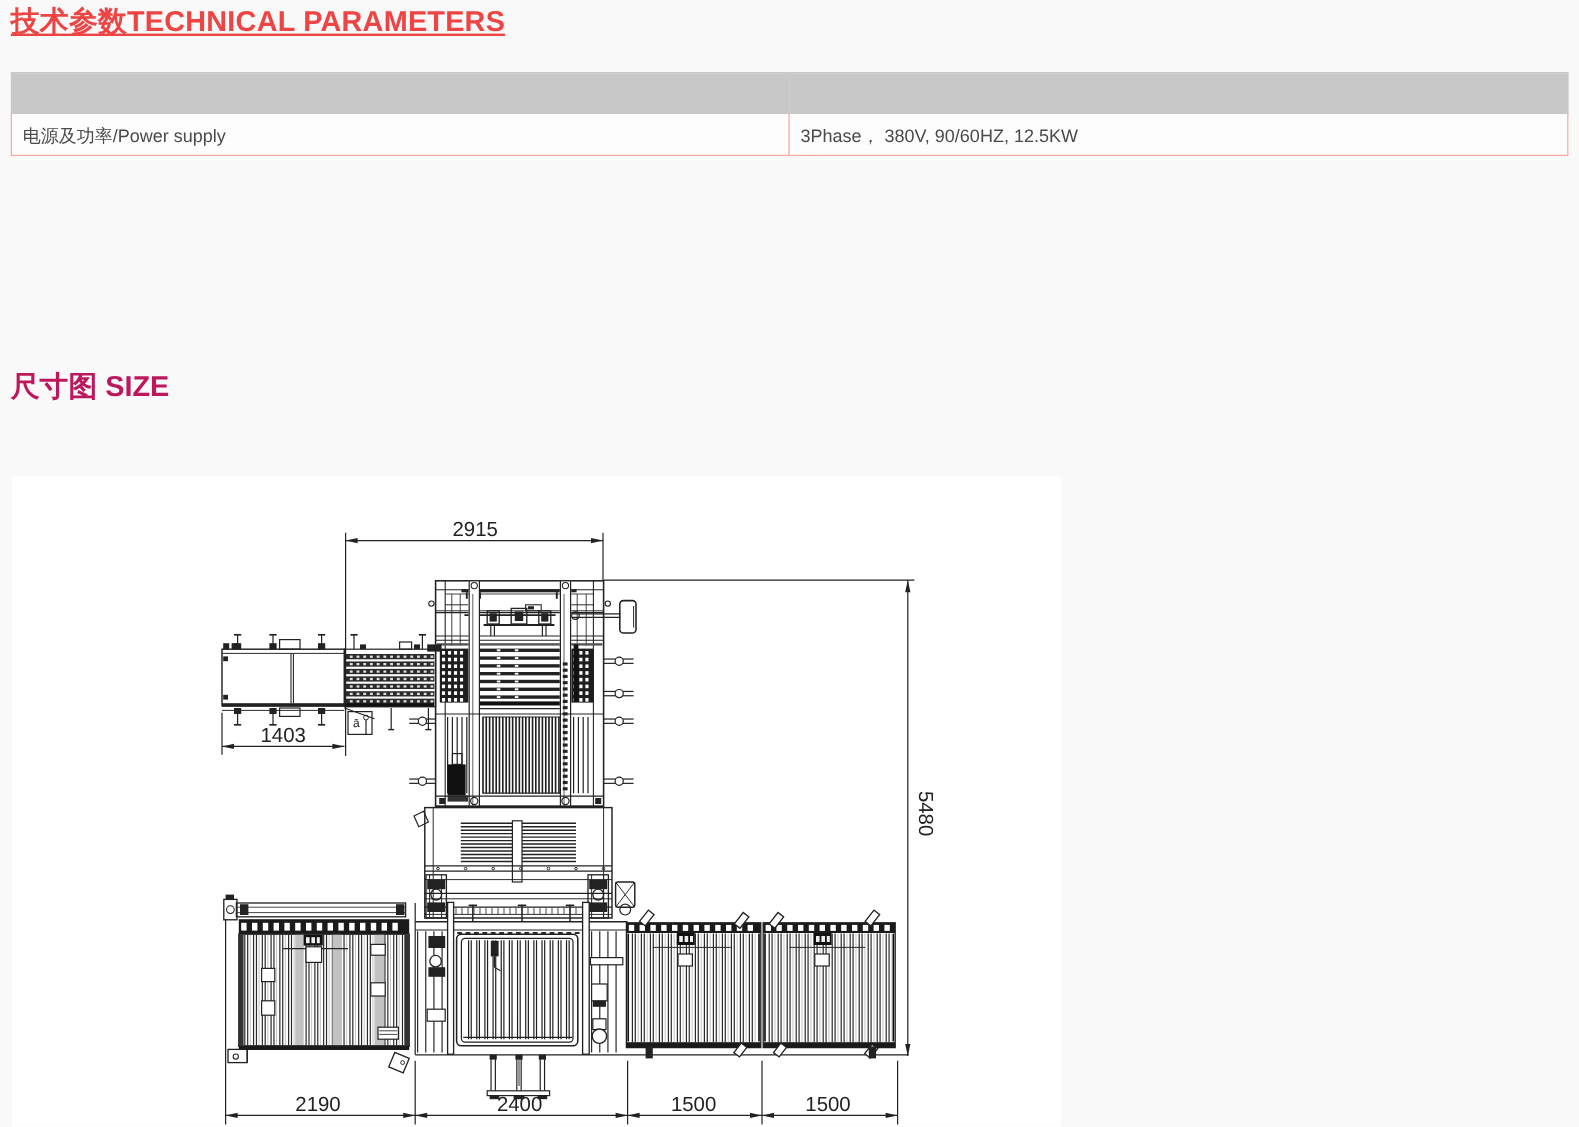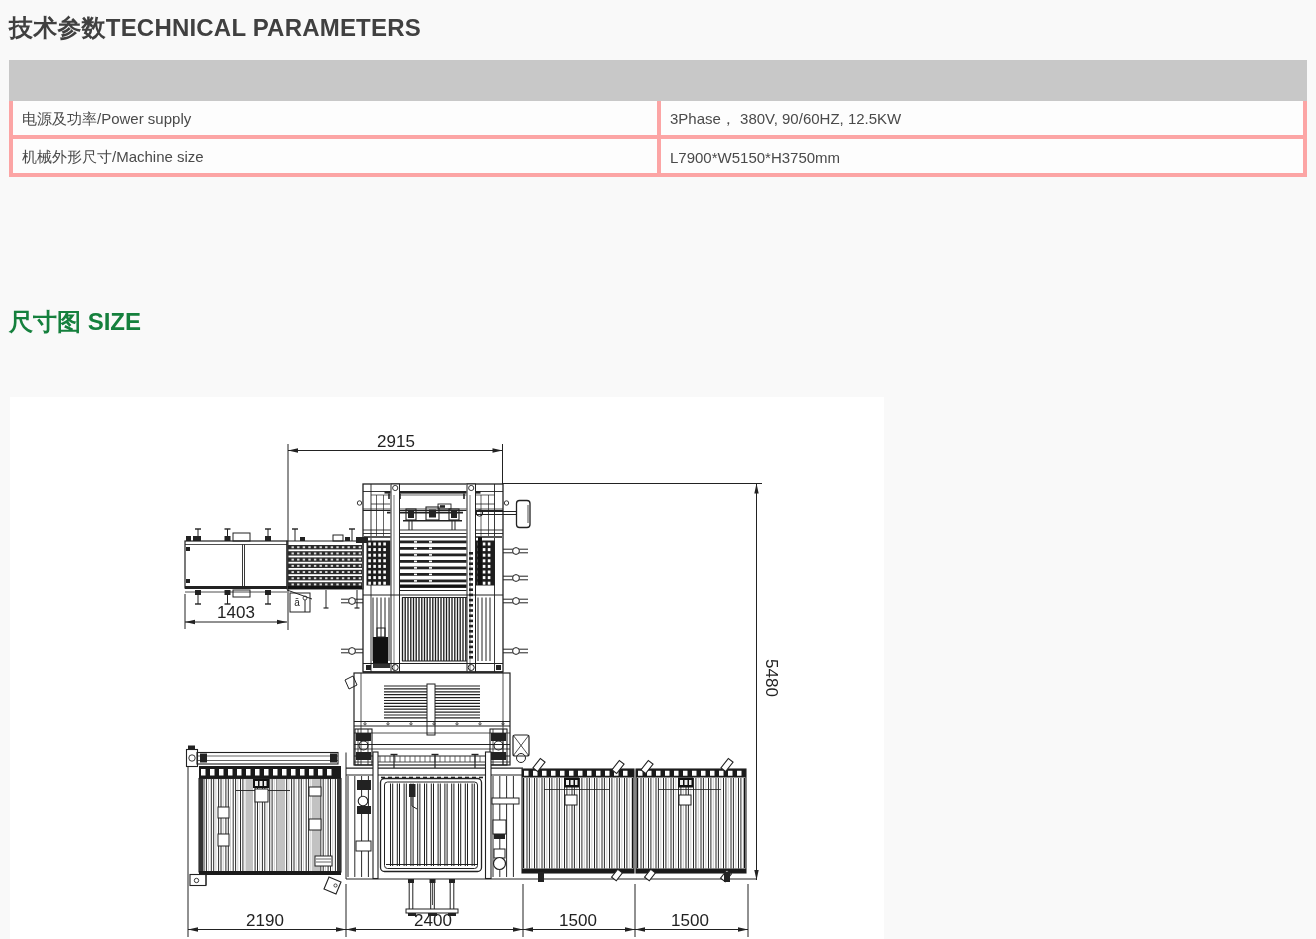--- a/index.html
+++ b/index.html
@@ -1,24 +1,24 @@
 <!DOCTYPE html>
 <html><head>
 <meta charset="utf-8">
 <style>
   html,body { margin:0; padding:0; background:#f9f9f9;
     font-family:"Liberation Sans", sans-serif; }
   .wrap { position:relative; width:1316px; height:939px; overflow:hidden; }
-  .h1 { position:absolute; left:9px; top:12px; font-size:24px; font-weight:bold;
-    color:#404040; letter-spacing:0.2px; }
+  .h1 { position:absolute; left:9px; top:2px; font-size:24px; font-weight:bold;
+    color:#ef4444; letter-spacing:0.2px;text-decoration:underline; }
   .h2 { position:absolute; left:9px; top:306px; font-size:24px; font-weight:bold;
-    color:#15803d; }
+    color:#be185d; }
   table.params { position:absolute; left:9px; top:60px; width:1298px;
     border-collapse:collapse; font-size:15px; color:#4a4a4a; table-layout:fixed; }
-  table.params td { border:4px solid #fca5a5; height:32px; padding:2px 5px 0 9px;
+  table.params td { border:1px solid #fca5a5; height:32px; padding:2px 5px 0 9px;
     background:#fdfdfd; }
   table.params tr.head td { background:#c8c8c8; height:31px; border-color:#c8c8c8; }
   td.v { padding-left:10px; }
   .panel { position:absolute; left:10px; top:397px; width:874px; height:542px;
     background:#ffffff;text-align:center; }
 </style>
 </head>
 <body>
 <div class="wrap">
 
@@ -30,24 +30,20 @@
         <col>
       </colgroup>
  <tbody>
         <tr class="head">
           <td></td>
           <td></td>
         </tr>
  <tr>
           <td>电源及功率/Power supply</td>
           <td class="v">3Phase， 380V, 90/60HZ, 12.5KW</td>
-        </tr>
- <tr>
-          <td>机械外形尺寸/Machine size</td>
-          <td class="v">L7900*W5150*H3750mm</td>
         </tr>
 </tbody>
     </table>
 
 <div class="h2">尺寸图 SIZE</div>
 
 <div class="panel">
 <svg width="874" height="542" viewBox="10 397 874 542">
 
 <g>

